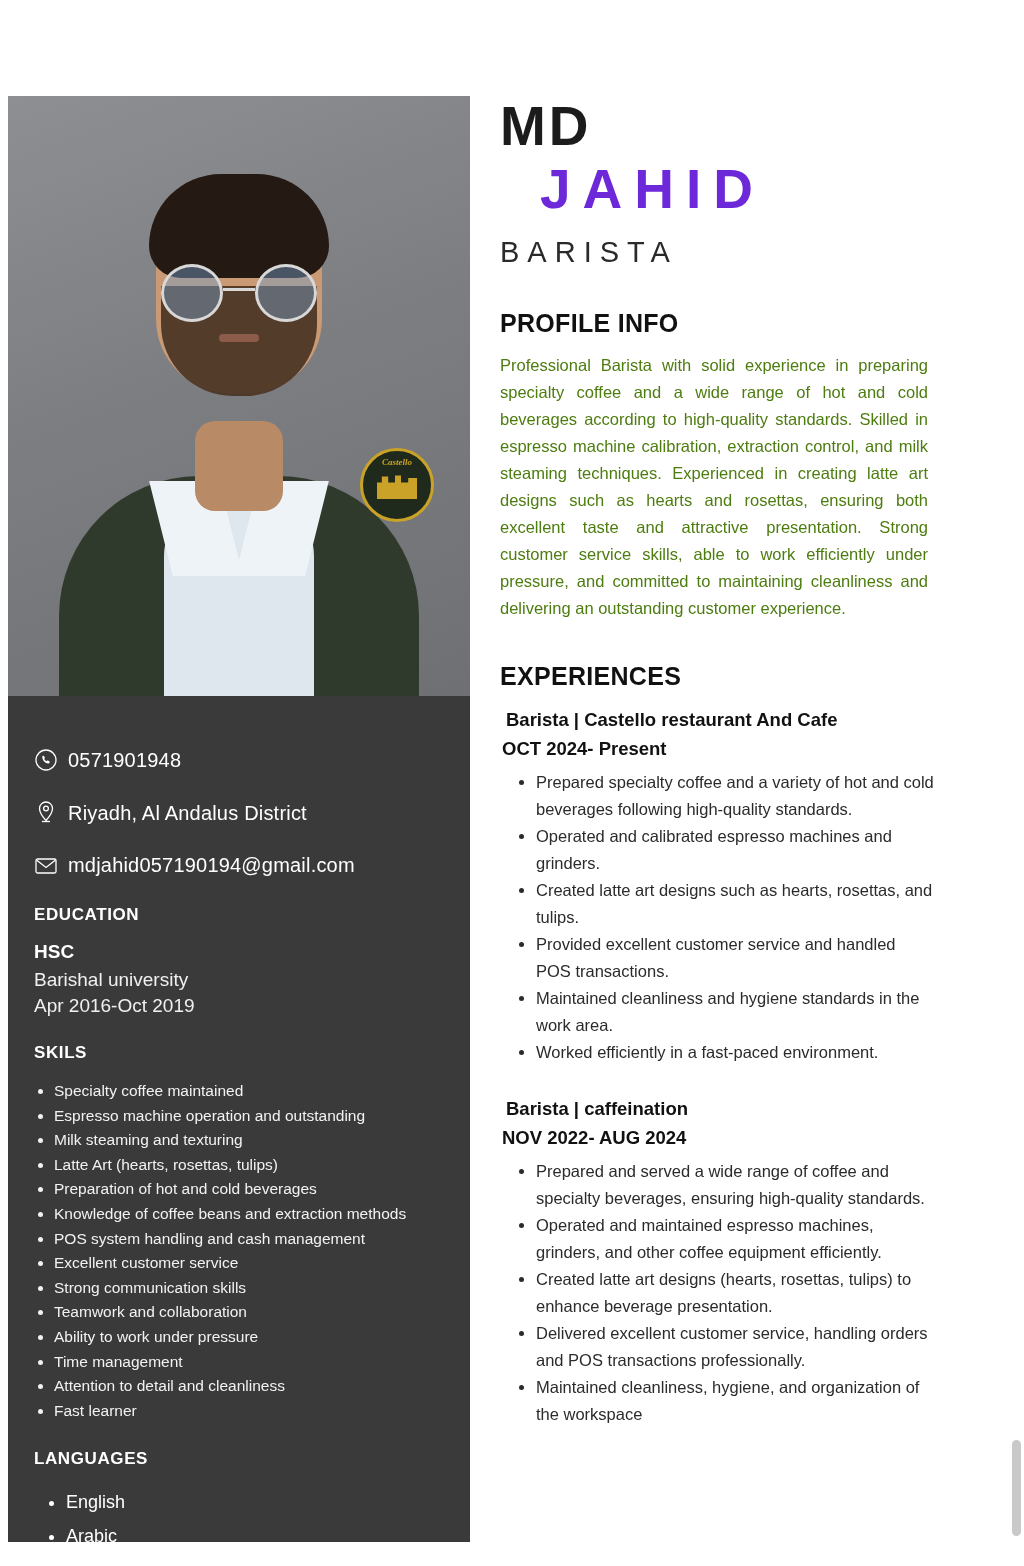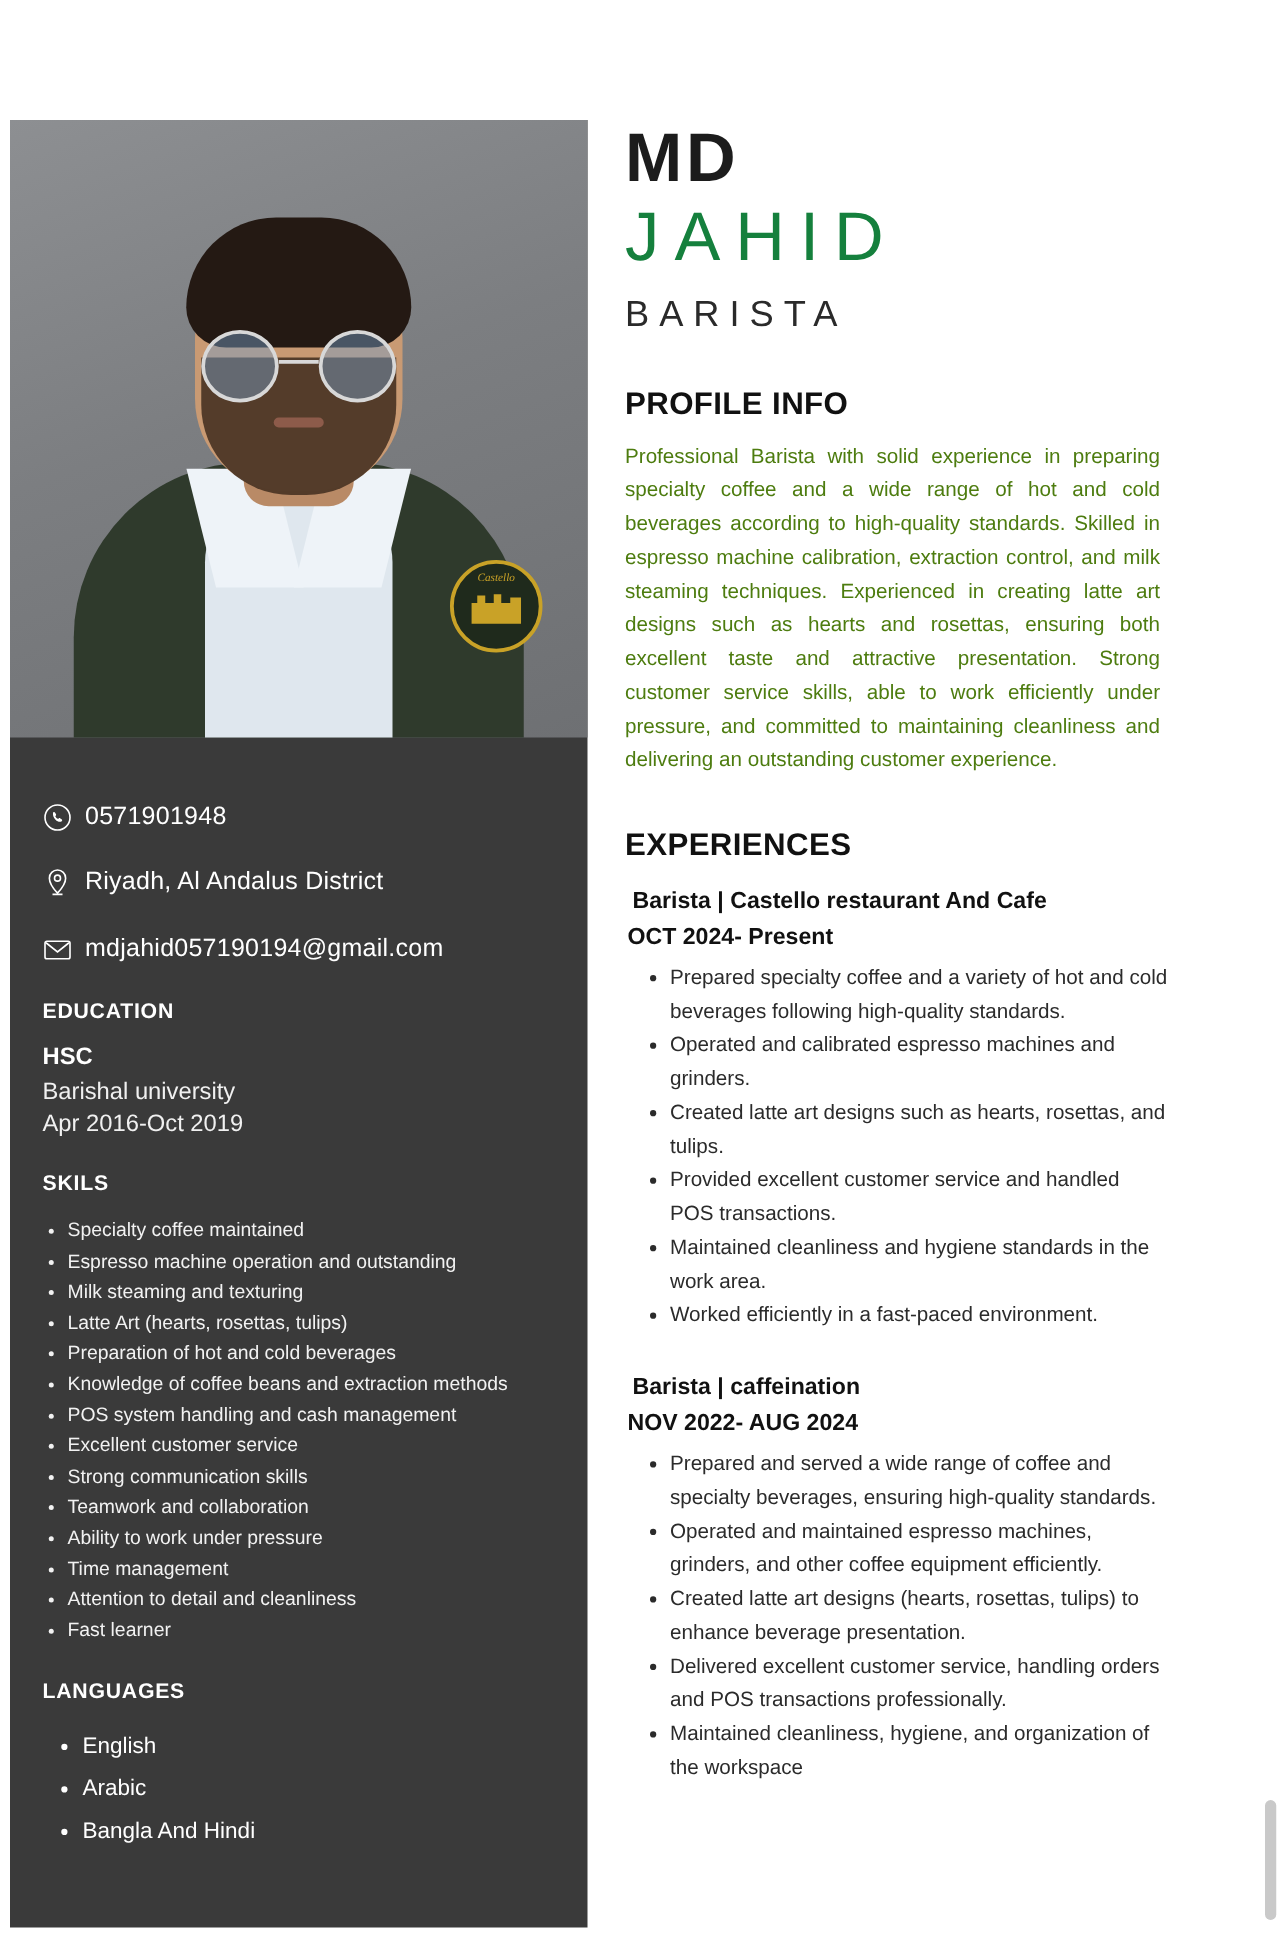--- a/index.html
+++ b/index.html
@@ -29,23 +29,24 @@
     left: 8px;
     top: 96px;
     width: 462px;
     height: 1446px;
     background: #3a3a3a;
     color: #ffffff;
   }
   .photo {
     position: relative;
     width: 462px;
-    height: 494px;
+    height: 600px;
     background: linear-gradient(160deg, #8d8f92 0%, #7c7e81 45%, #6e7073 100%);
     overflow: hidden;
+    font-weight: bold;
   }
   
   .ph-body {
     position: absolute;
     left: 50%;
     bottom: -30px;
     transform: translateX(-50%);
     width: 360px;
     height: 250px;
     background: #2f3a2c;
@@ -168,20 +169,21 @@
     color: #c9a227;
     font-style: italic;
     font-family: "Liberation Serif", serif;
   }
 
   .contact {
     padding: 52px 0 0 26px;
   }
   .contact-row {
     display: flex;
+    align-items: center;
     margin-bottom: 28px;
   }
   .contact-icon {
     width: 34px;
     min-width: 34px;
     color: #ffffff;
     display: flex;
     align-items: center;
   }
   .contact-text {
@@ -237,24 +239,25 @@
   }
   .name1 {
     font-size: 55px;
     font-weight: 700;
     letter-spacing: 3px;
     color: #1c1c1c;
     line-height: 60px;
   }
   .name2 {
     font-size: 55px;
-    font-weight: 400;
+    font-weight: 700;
     letter-spacing: 12px;
-    color: #15803d;
+    color: #6d28d9;
     line-height: 66px;
+    margin-left: 40px;
   }
   .role {
     font-size: 29px;
     font-weight: 400;
     letter-spacing: 8px;
     color: #2a2a2a;
     margin-top: 14px;
   }
   .sec-heading {
     font-size: 25px;

